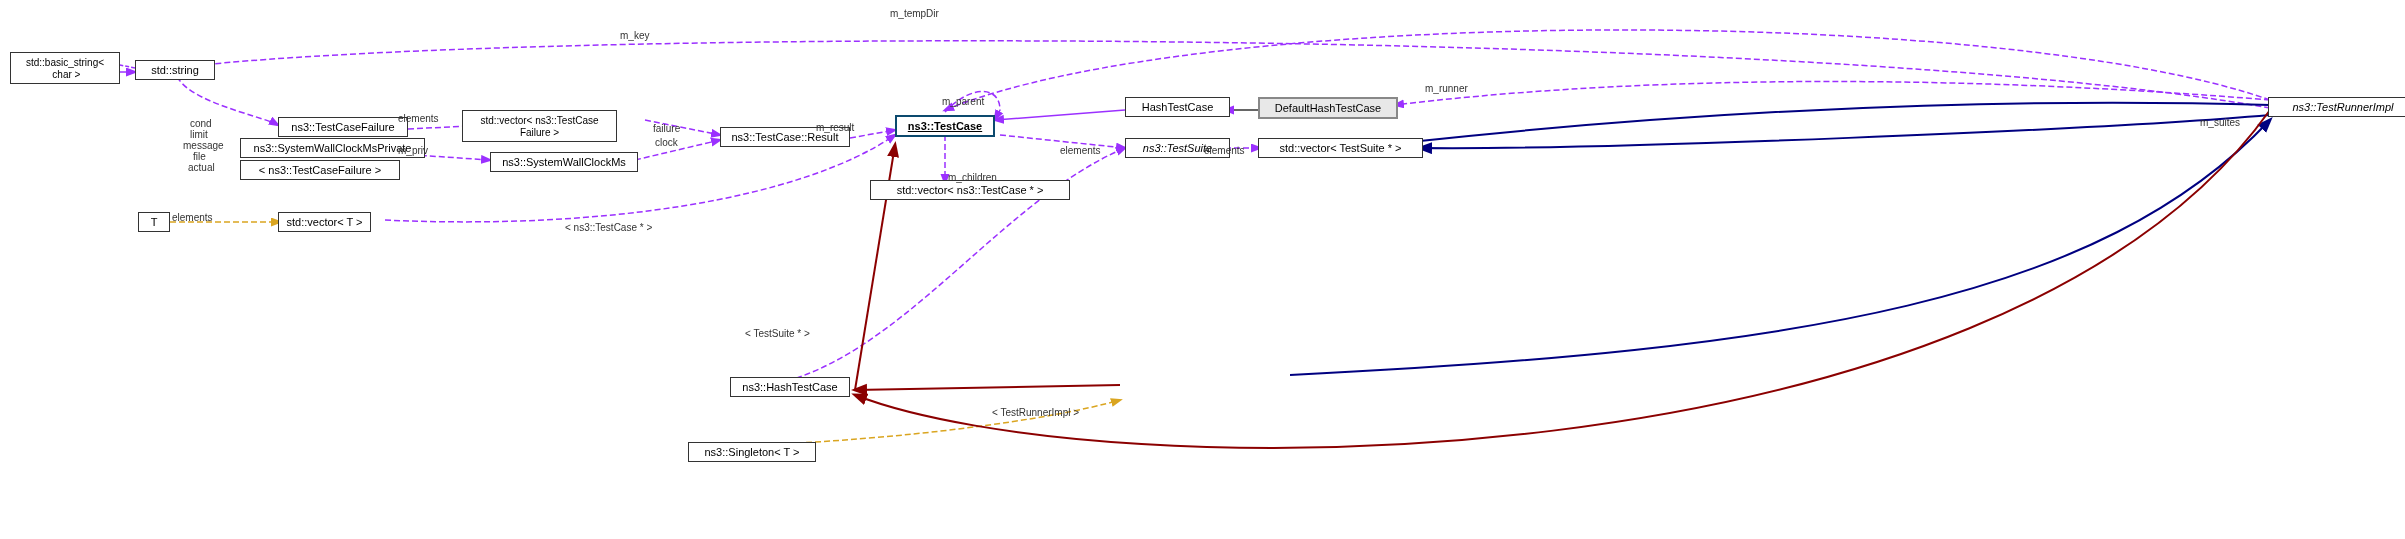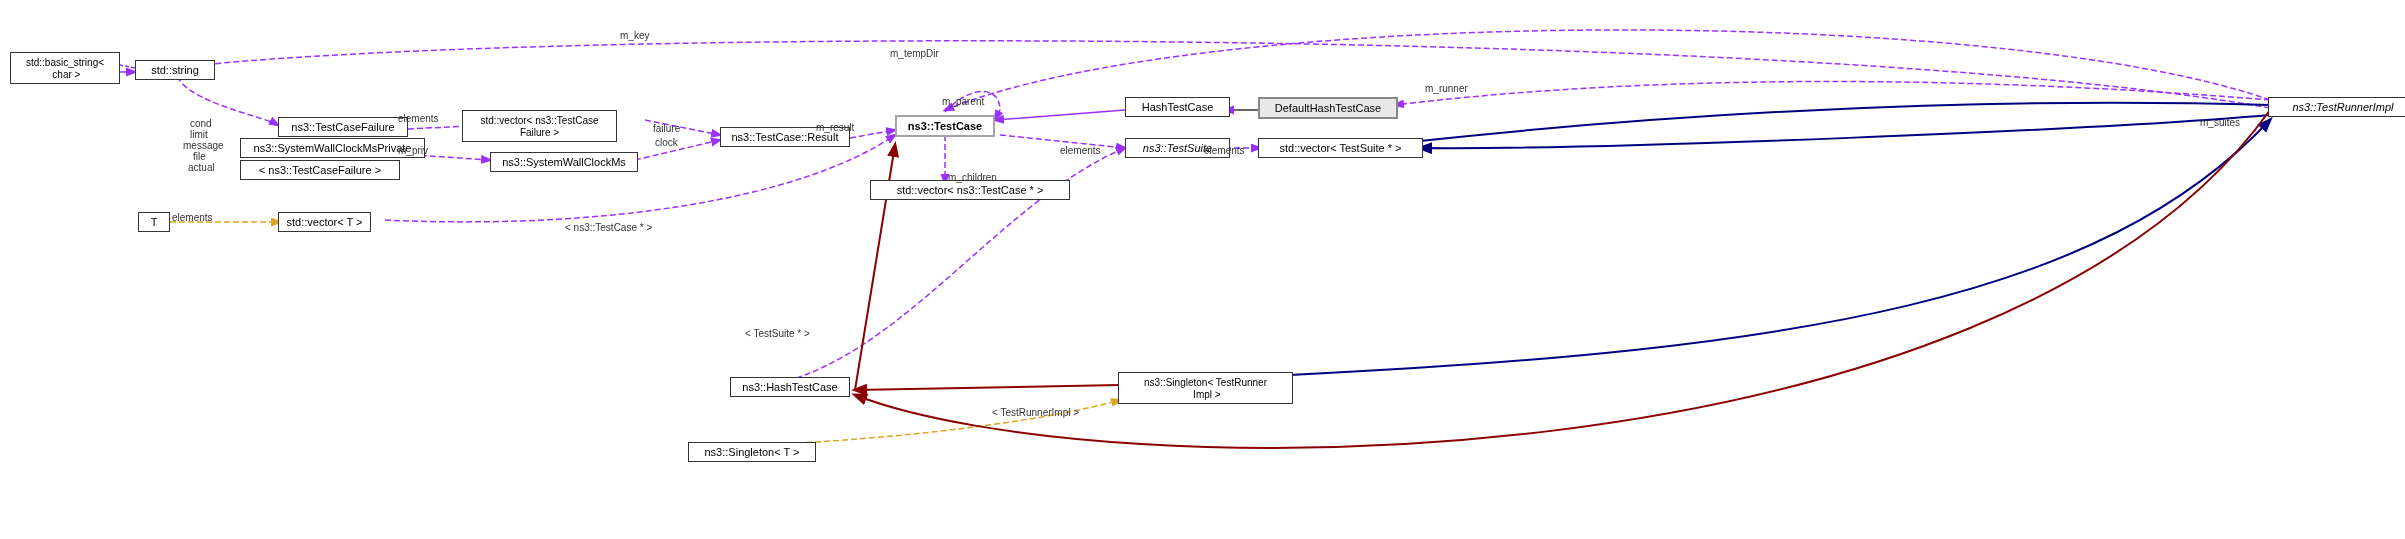--- a/index.html
+++ b/index.html
@@ -20,22 +20,23 @@
     .node {
       position: absolute;
       border: 1px solid #333;
       background: #fff;
       padding: 3px 6px;
       text-align: center;
       font-size: 11px;
       white-space: nowrap;
     }
     .node.bold-border {
-      border: 2px solid #a3a3a3;
+      border: 2px solid #0c4a6e;
       font-weight: bold;
+      text-decoration: underline;
     }
     .node.highlighted {
       border: 2px solid #888;
       background: #e8e8e8;
     }
     .label {
       position: absolute;
       font-size: 10px;
       color: #333;
       background: transparent;
@@ -190,37 +191,34 @@
   </div>
 
   <div class="node" style="left:2268px;top:97px;width:150px;font-style:italic;">
     <span>ns3::TestRunnerImpl</span>
   </div>
 
   <div class="node" style="left:730px;top:377px;width:120px;">
     <span>ns3::HashTestCase</span>
   </div>
 
-  <div class="node" style="left:1118px;top:372px;width:175px;">
-    <span style="white-space:pre;font-size:10px;">ns3::Singleton&lt; TestRunner<br> Impl &gt;</span>
-  </div>
 
   <div class="node" style="left:688px;top:442px;width:128px;">
     <span>ns3::Singleton&lt; T &gt;</span>
   </div>
 
   <div class="node" style="left:278px;top:212px;width:93px;">
     <span>std::vector&lt; T &gt;</span>
   </div>
 
   <div class="node" style="left:138px;top:212px;width:32px;">
     <span>T</span>
   </div>
 
-  <div class="label" style="left:890px;top:8px;margin-top:40px;">
+  <div class="label" style="left:890px;top:8px;">
     <span>m_tempDir</span>
   </div>
   <div class="label" style="left:620px;top:30px;">
     <span>m_key</span>
   </div>
   <div class="label" style="left:190px;top:118px;">
     <span>cond</span>
   </div>
   <div class="label" style="left:190px;top:129px;">
     <span>limit</span>

